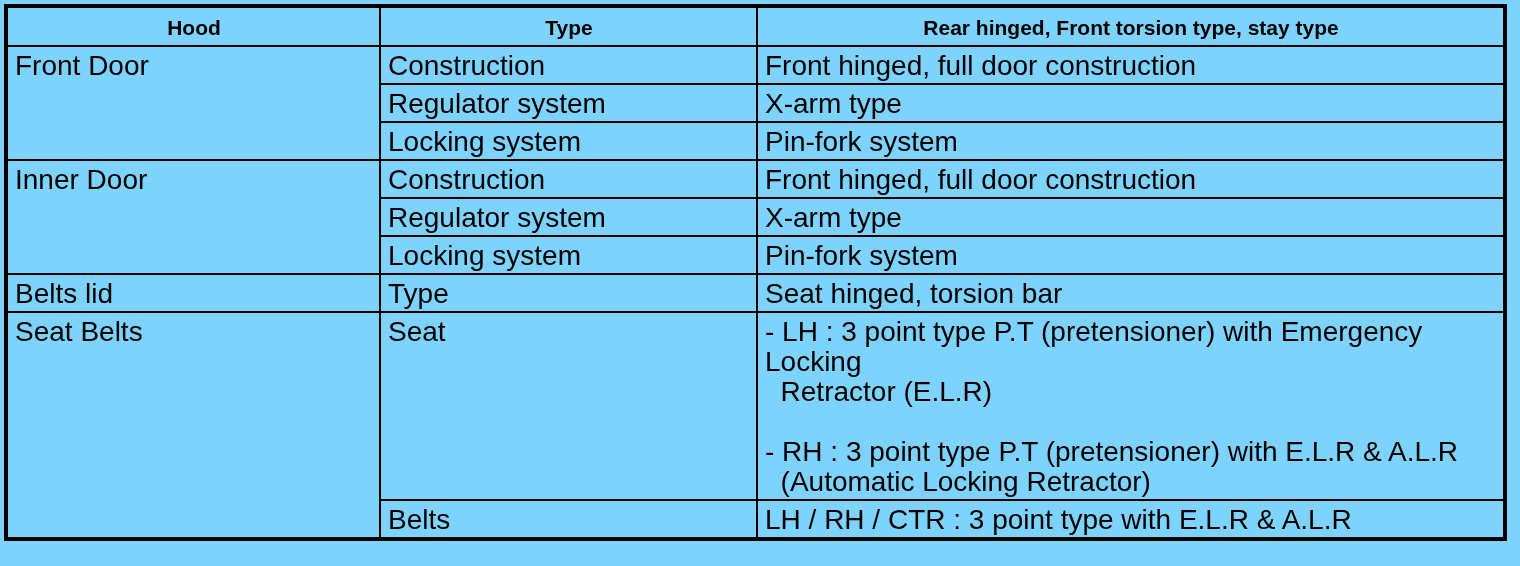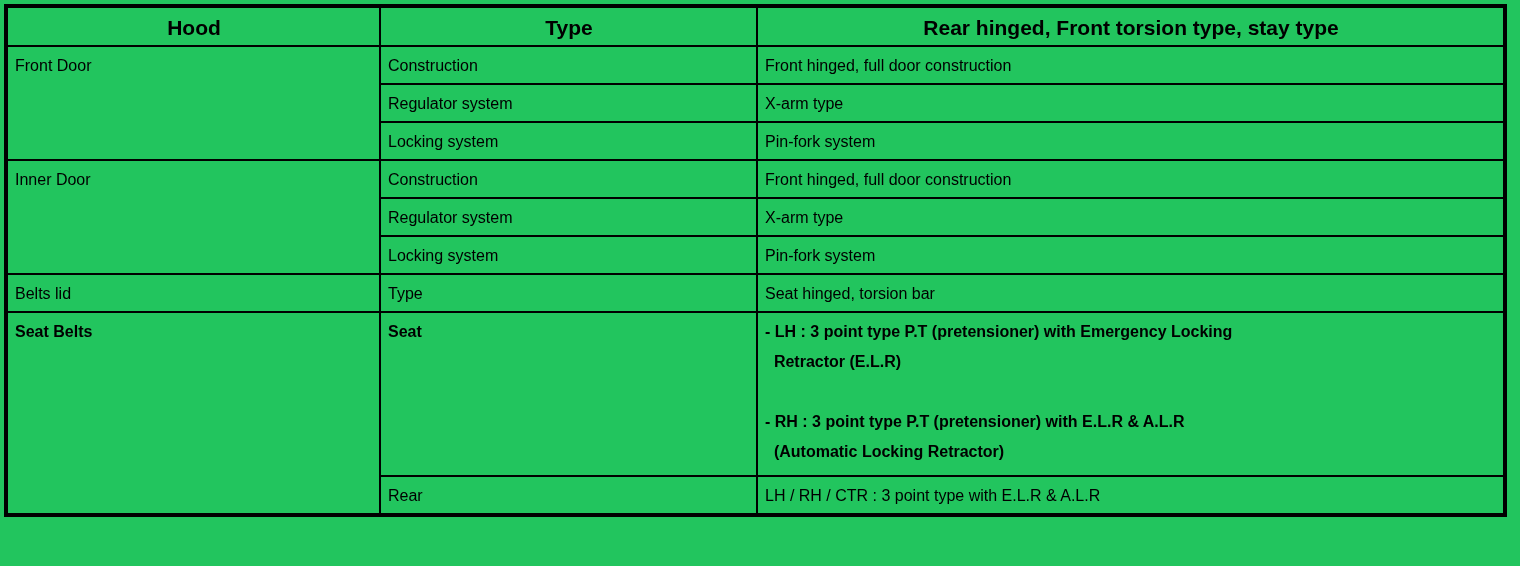--- a/index.html
+++ b/index.html
@@ -4,54 +4,54 @@
 <style>
   html, body {
     margin: 0;
     padding: 0;
     background: #ffffff;
   }
   .page {
     position: relative;
     width: 1520px;
     height: 566px;
-    background: #22c55e;
+    background: #7dd3fc;
     color: #000000;
     font-family: "Liberation Sans", sans-serif;
     overflow: hidden;
   }
   table.spec-table {
     border-collapse: collapse;
     table-layout: fixed;
     width: 1499px;
     margin: 4px 0 0 4px;
     border: 4px solid #000000;
   }
   .spec-table col.c1 { width: 374px; }
   .spec-table col.c2 { width: 377px; }
   .spec-table col.c3 { width: 748px; }
   .spec-table th, .spec-table td {
     border: 2px solid #000000;
     padding: 4px 6px 2px 7px;
     vertical-align: top;
-    font-size: 16px;
+    font-size: 28px;
     line-height: 30px;
     text-align: left;
     overflow: hidden;
     word-wrap: break-word;
   }
   .spec-table th {
     font-weight: bold;
     font-size: 21px;
     text-align: center;
     padding-top: 5px;
   }
   tr.r-head  { height: 38px; }
   tr.r-std   { height: 37px; }
-  tr.r-front { height: 164px; font-weight: bold; }
+  tr.r-front { height: 164px; }
   tr.r-rear  { height: 33px; }
   td.prewrap { white-space: pre-wrap; }
 </style>
 </head>
 <body>
 
 <div class="page">
   <table class="spec-table">
     <colgroup>
       <col class="c1">
@@ -100,18 +100,18 @@
       <tr class="r-front">
         <td rowspan="2">Seat Belts</td>
         <td>Seat</td>
         <td class="prewrap">- LH : 3 point type P.T (pretensioner) with Emergency Locking
   Retractor (E.L.R)
 
 - RH : 3 point type P.T (pretensioner) with E.L.R &amp; A.L.R
   (Automatic Locking Retractor)</td>
       </tr>
       <tr class="r-rear">
-        <td>Rear</td>
+        <td>Belts</td>
         <td>LH / RH / CTR : 3 point type with E.L.R &amp; A.L.R</td>
       </tr>
     </tbody>
   </table>
 </div>
 
 </body></html>

